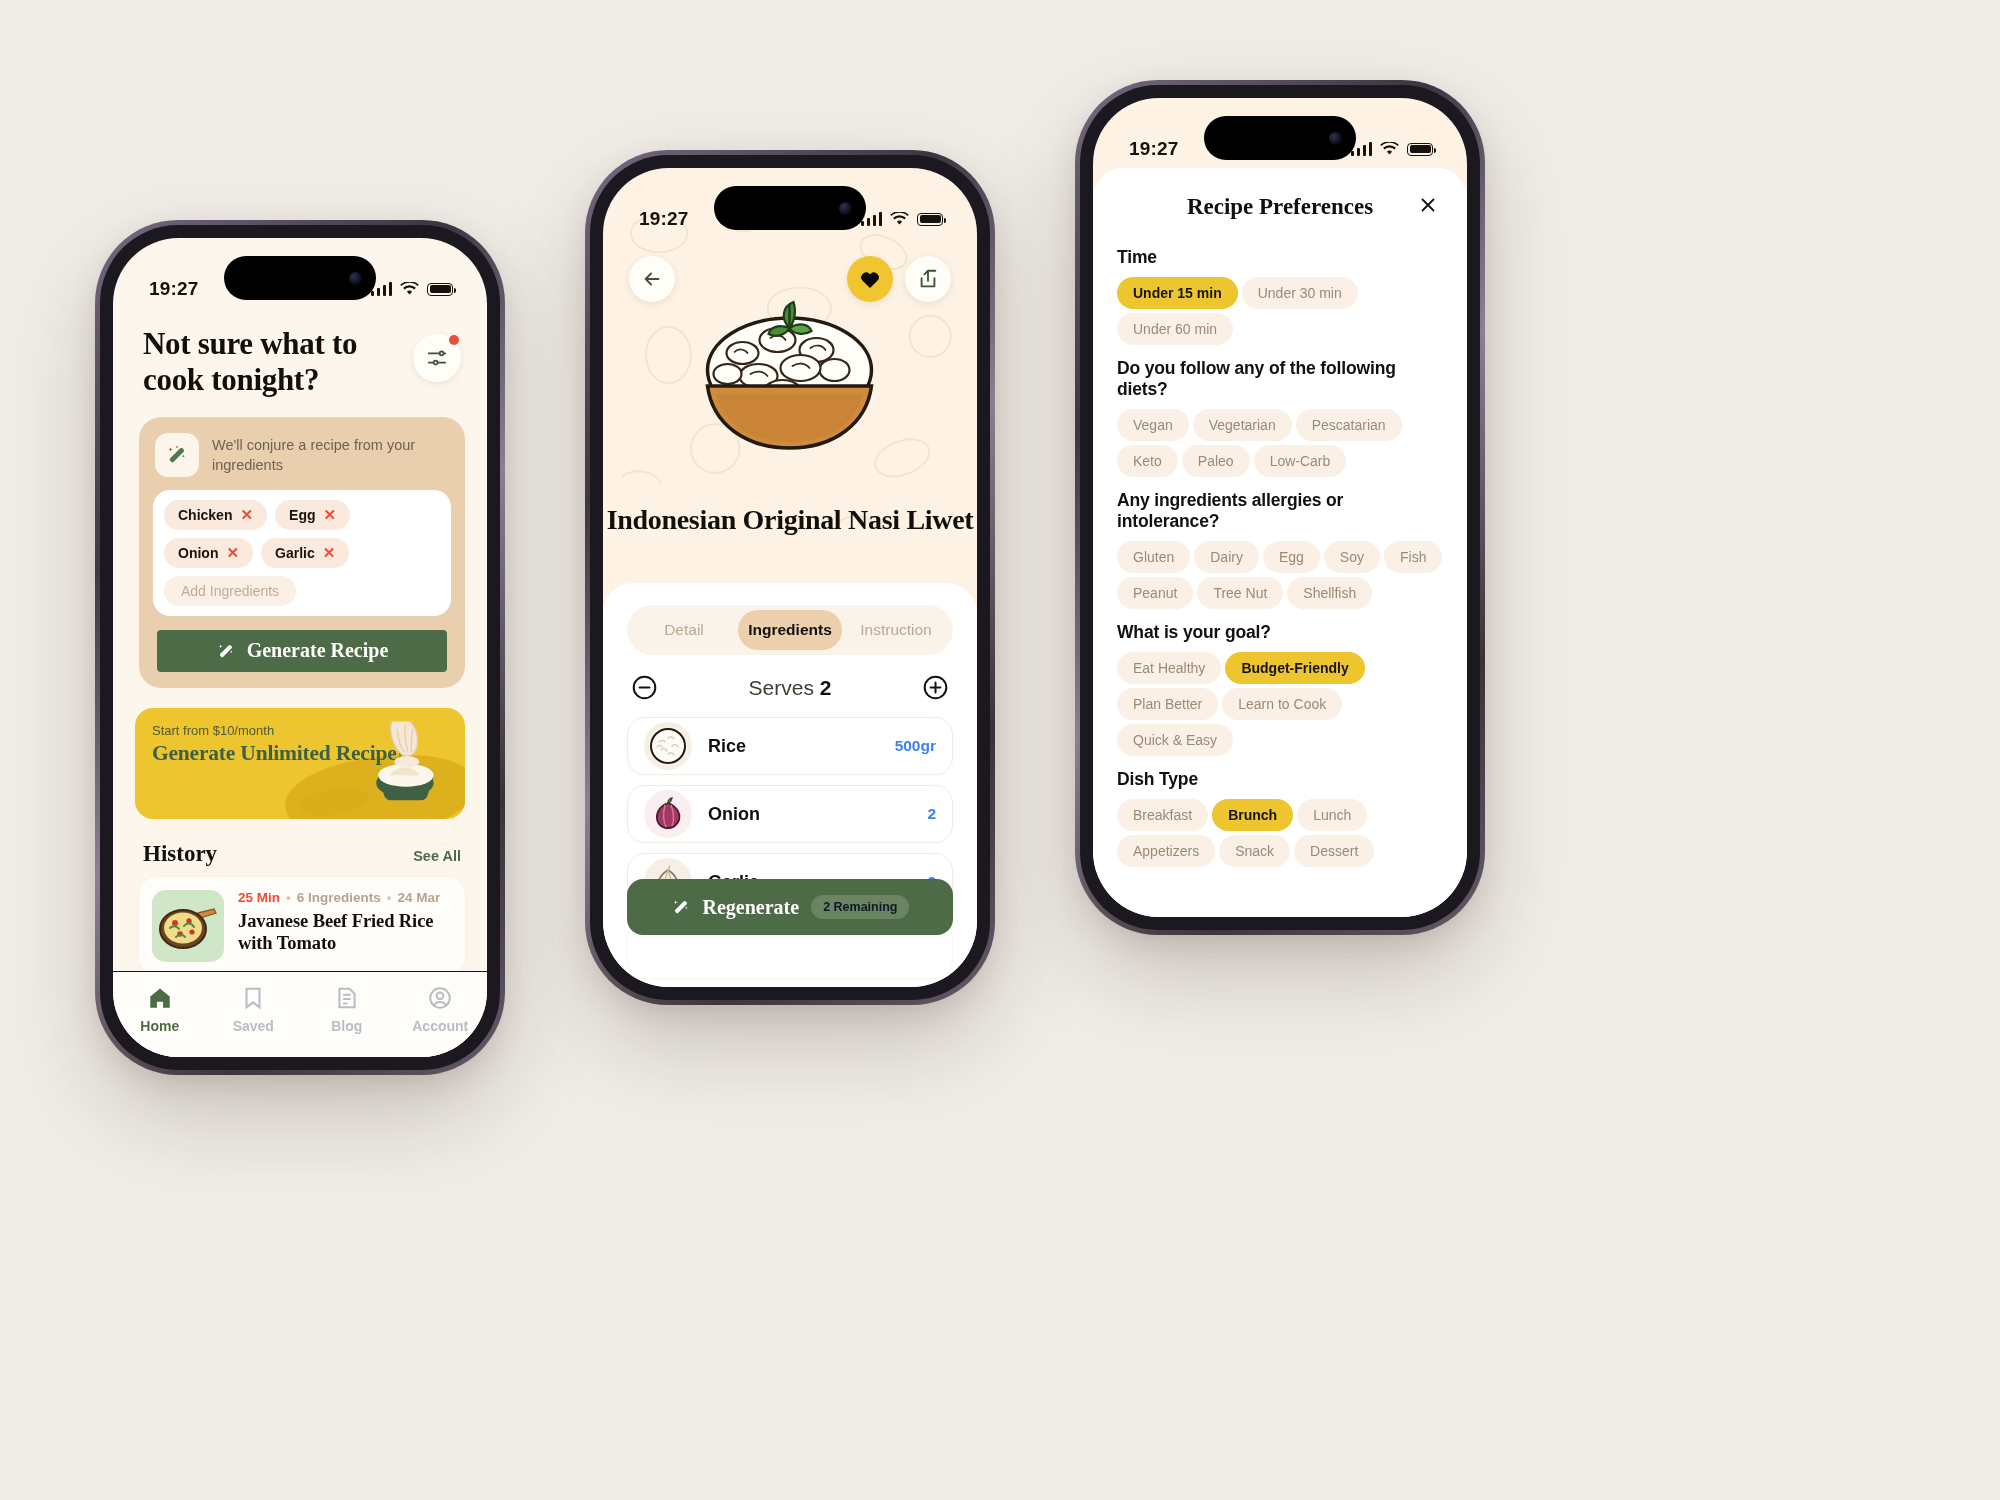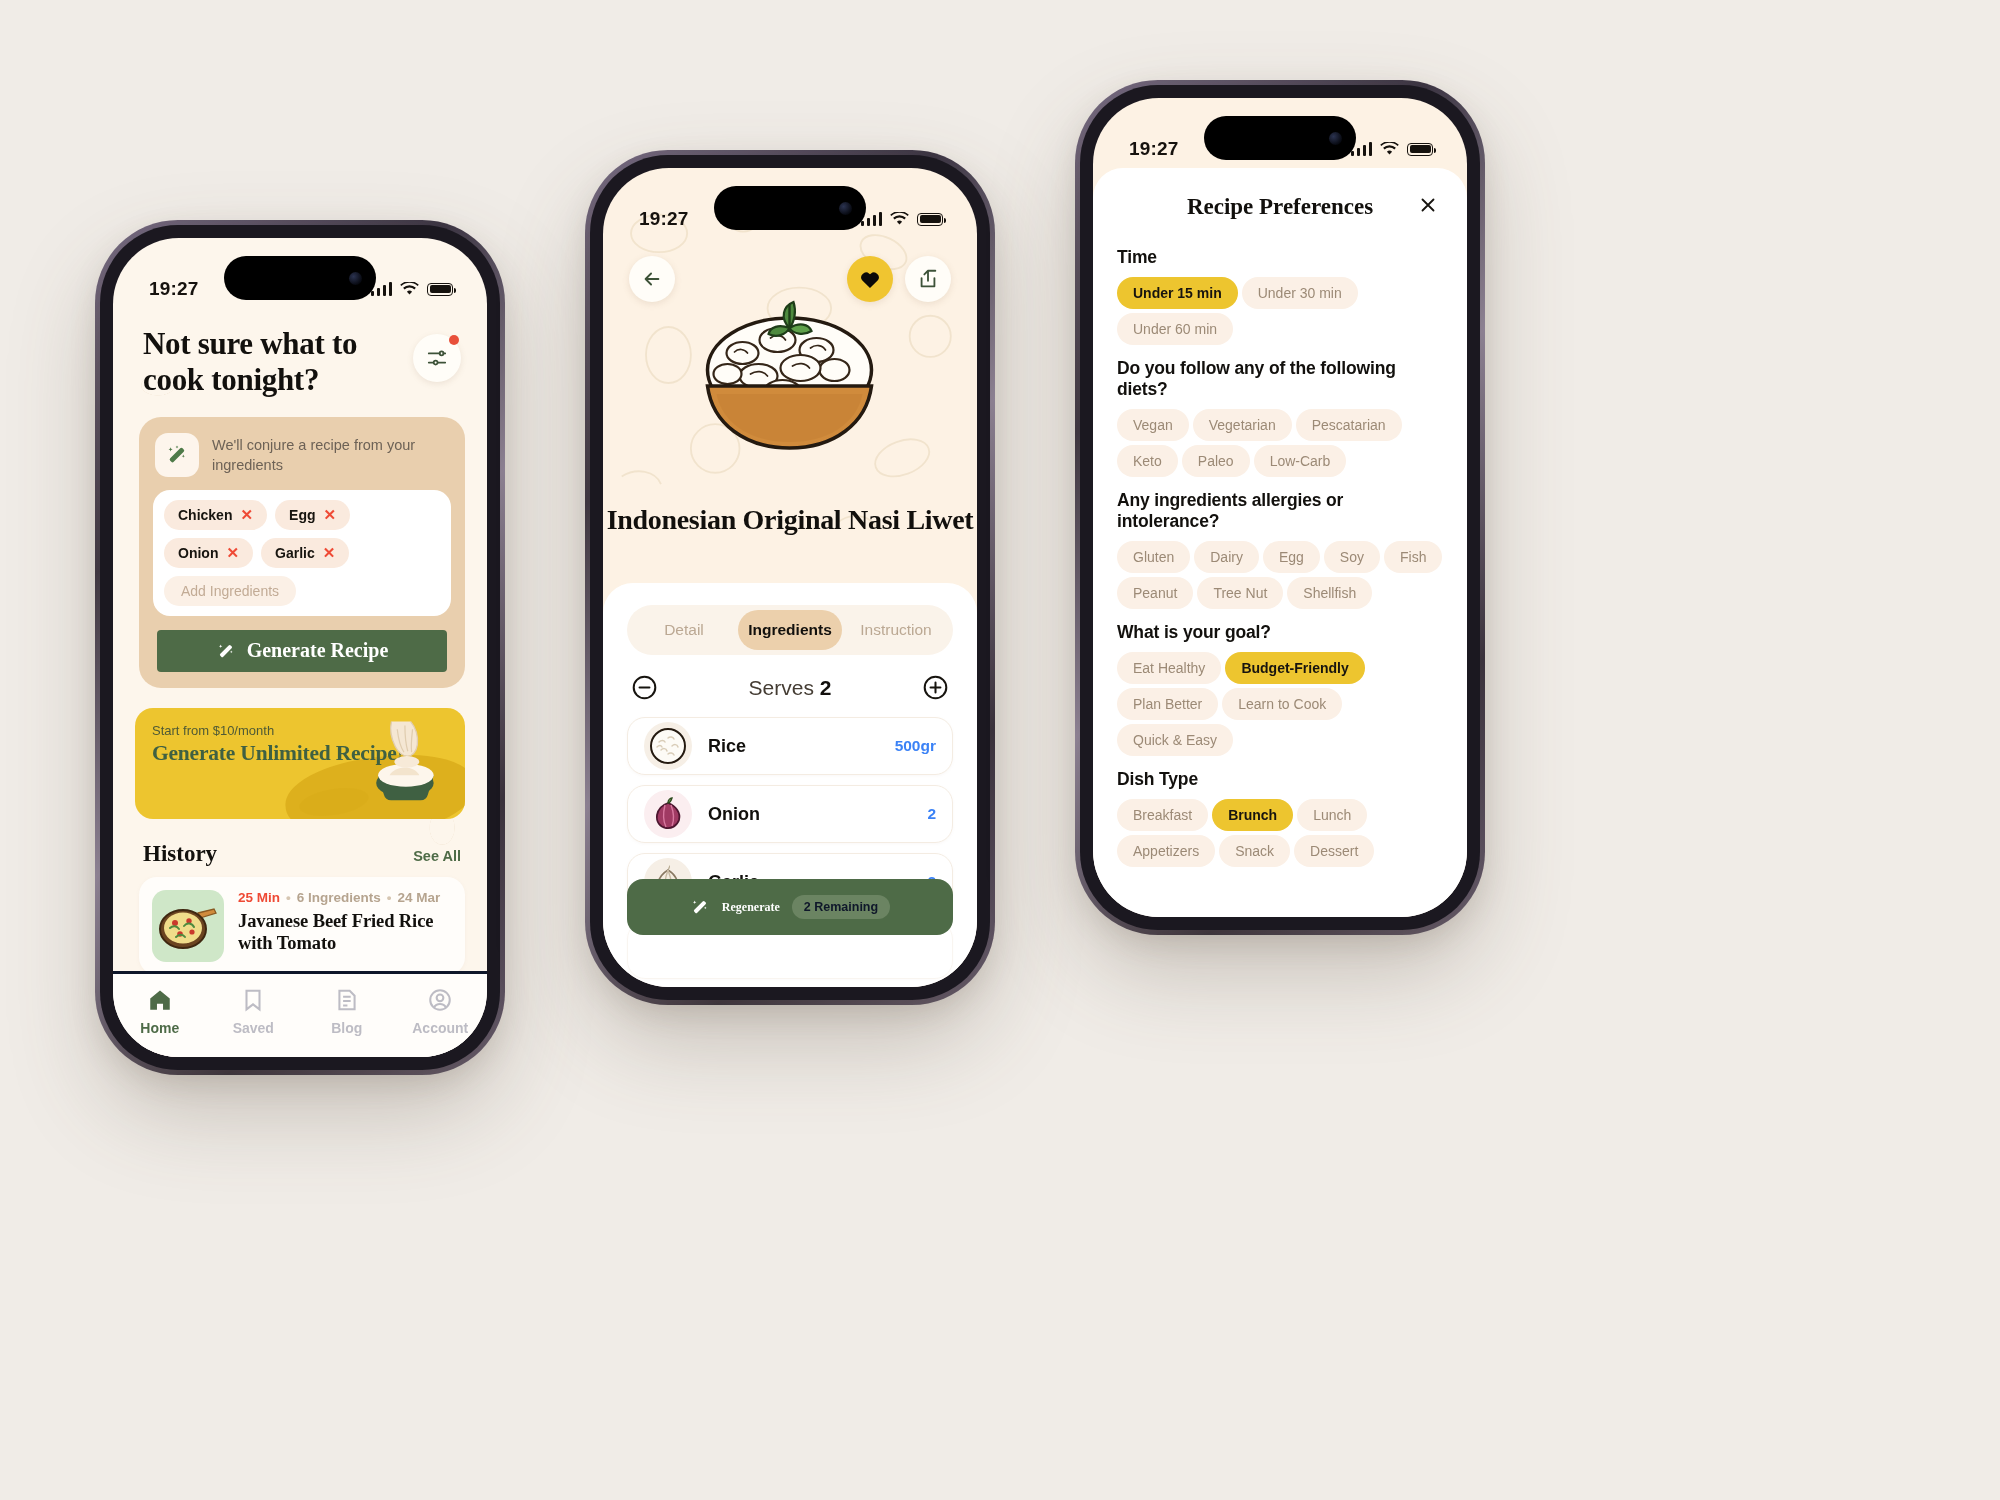--- a/index.html
+++ b/index.html
@@ -130,21 +130,21 @@
   .hist-thumb { width:72px; height:72px; border-radius:14px; flex:none; overflow:hidden;
      display:flex; align-items:center; justify-content:center; }
   .hist-meta { font-size:13.5px; color:#b6a48f; font-weight:600; display:flex; gap:6px;
      align-items:center; flex-wrap:wrap; }
   .hist-meta .min { color:#ef4a35; font-weight:700; }
   .hist-meta .sep { color:#d6c6b2; }
   .hist-name { font-family:"Liberation Serif",serif; font-weight:700; font-size:18.5px;
      line-height:1.2; color:#12100d; margin-top:5px; letter-spacing:-.1px; }
 
   .tabbar { position:absolute; left:0; right:0; bottom:0; height:86px; background:#fffdfa;
-     display:flex; align-items:flex-start; padding-top:13px; border-top:3px solid #0f172a; z-index:30; }
+     display:flex; align-items:flex-start; padding-top:13px; border-top:1px solid #0f172a; z-index:30; }
   .tabitem { flex:1; display:flex; flex-direction:column; align-items:center; gap:7px; }
   .tablabel { font-size:14px; font-weight:700; color:#bdbcc4; }
   .tabitem.active .tablabel { color:#4e6b47; }
 
   
   #phone-detail { left:590px; top:155px; width:400px; height:845px; }
   .detail-screen { background:#fdf2e4; }
   .detail-pattern { position:absolute; inset:0; opacity:.75; pointer-events:none; }
   .detail-topbtns { position:absolute; top:88px; left:0; right:0; padding:0 26px; z-index:20;
      display:flex; align-items:center; justify-content:space-between; }
@@ -169,21 +169,21 @@
   .ing-row { background:#fff; border:1px solid #f4ece2; border-radius:18px; height:58px;
      display:flex; align-items:center; padding:0 16px; gap:16px; margin-bottom:10px;
      box-shadow:0 1px 3px rgba(150,125,95,.05); }
   .ing-thumb { width:48px; height:48px; border-radius:50%; flex:none; overflow:hidden;
      display:flex; align-items:center; justify-content:center; }
   .ing-name { flex:1; font-size:18px; font-weight:700; color:#12100d; }
   .ing-qty { font-size:15.5px; font-weight:700; color:#3b82f6; }
   .regen-btn { position:absolute; left:24px; right:24px; bottom:52px; height:56px;
      background:#4e6b47; border-radius:16px; display:flex; align-items:center;
      justify-content:center; gap:12px; z-index:14; }
-  .regen-label { color:#fff; font-family:"Liberation Serif",serif; font-weight:700; font-size:12px; }
+  .regen-label { color:#fff; font-family:"Liberation Serif",serif; font-weight:700; font-size:20px; }
   .regen-pill { background:#6b8462; border-radius:20px; padding:5px 12px; font-size:12.5px;
      color:#0f172a; font-weight:600; }
 
   
   #phone-pref { left:1080px; top:85px; width:400px; height:845px; }
   .pref-screen { background:#fdf2e4; }
   .pref-sheet { position:absolute; left:0; right:0; top:70px; bottom:0; background:#fff;
      border-radius:30px 30px 0 0; padding:22px 24px 0 24px; }
   .pref-head { display:flex; align-items:center; justify-content:center; position:relative; padding:4px 0 14px; }
   .pref-title { font-family:"Liberation Serif",serif; font-weight:700; font-size:23px; color:#12100d; }

